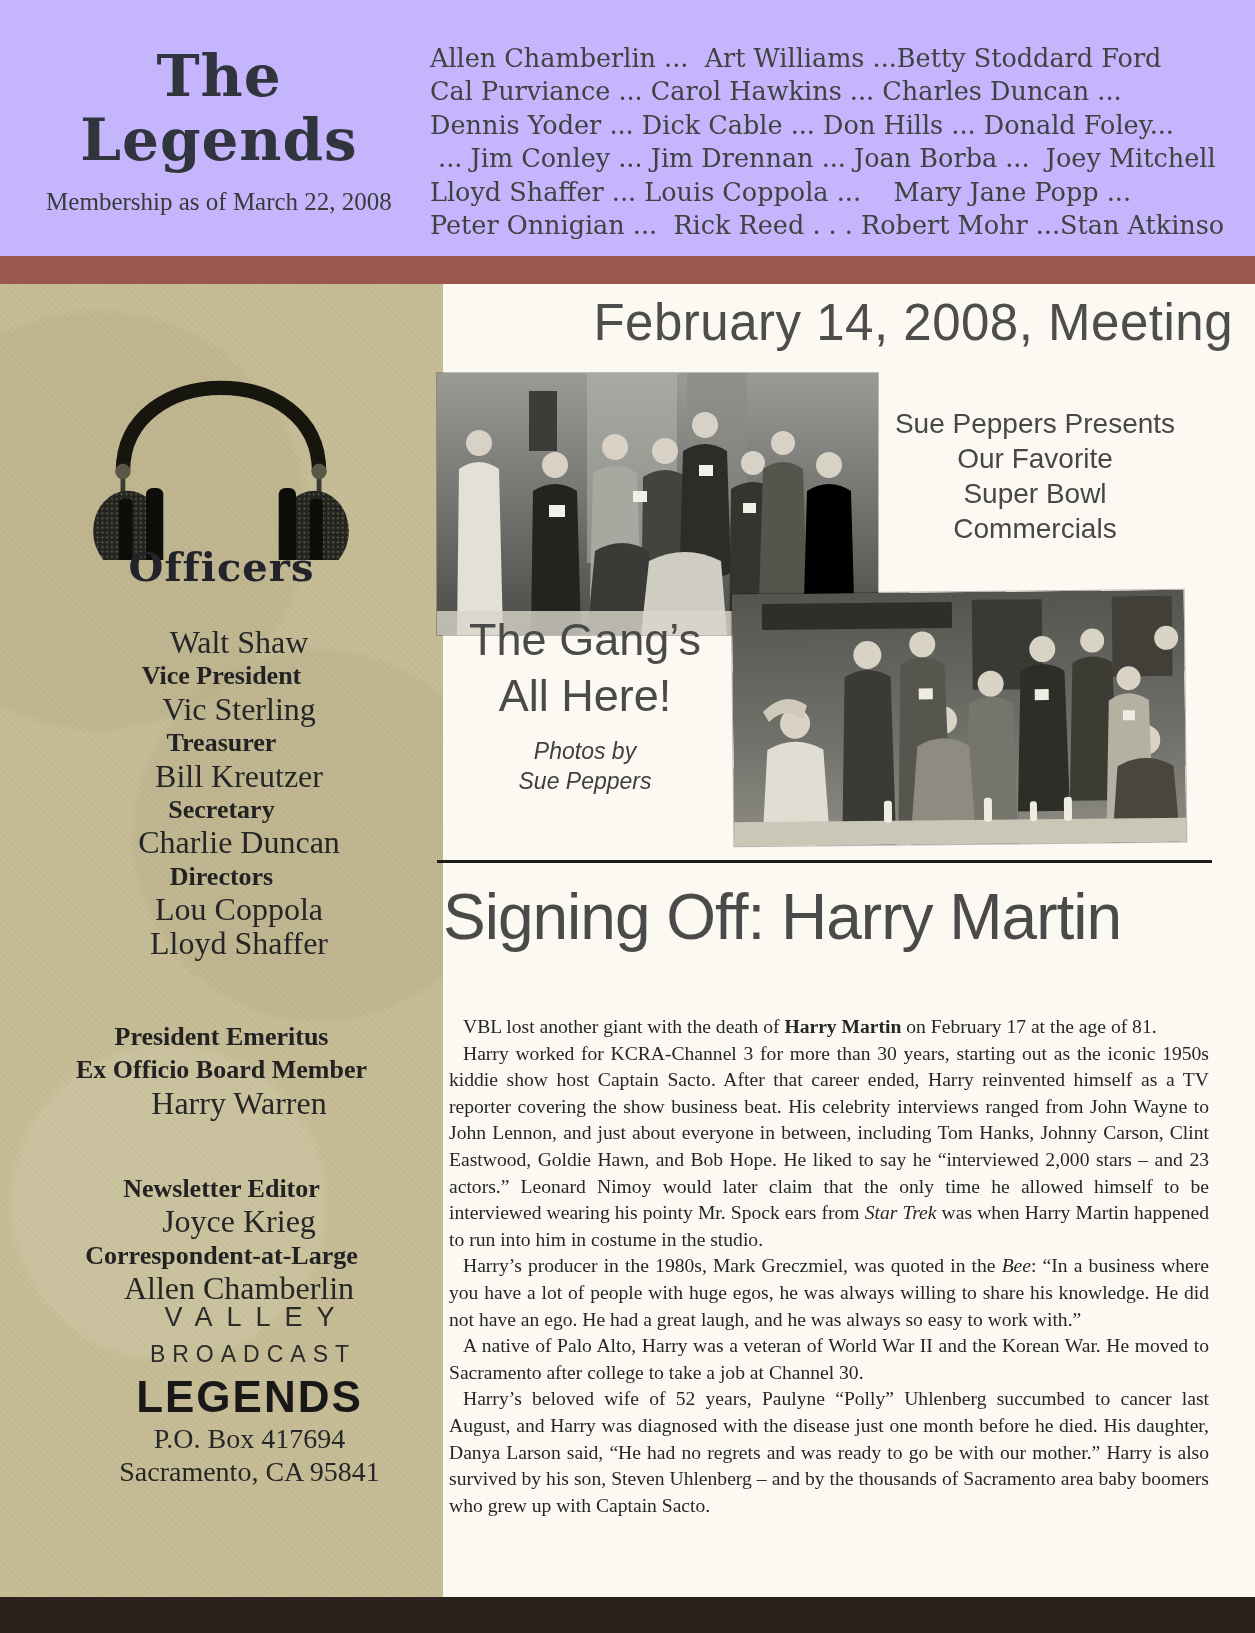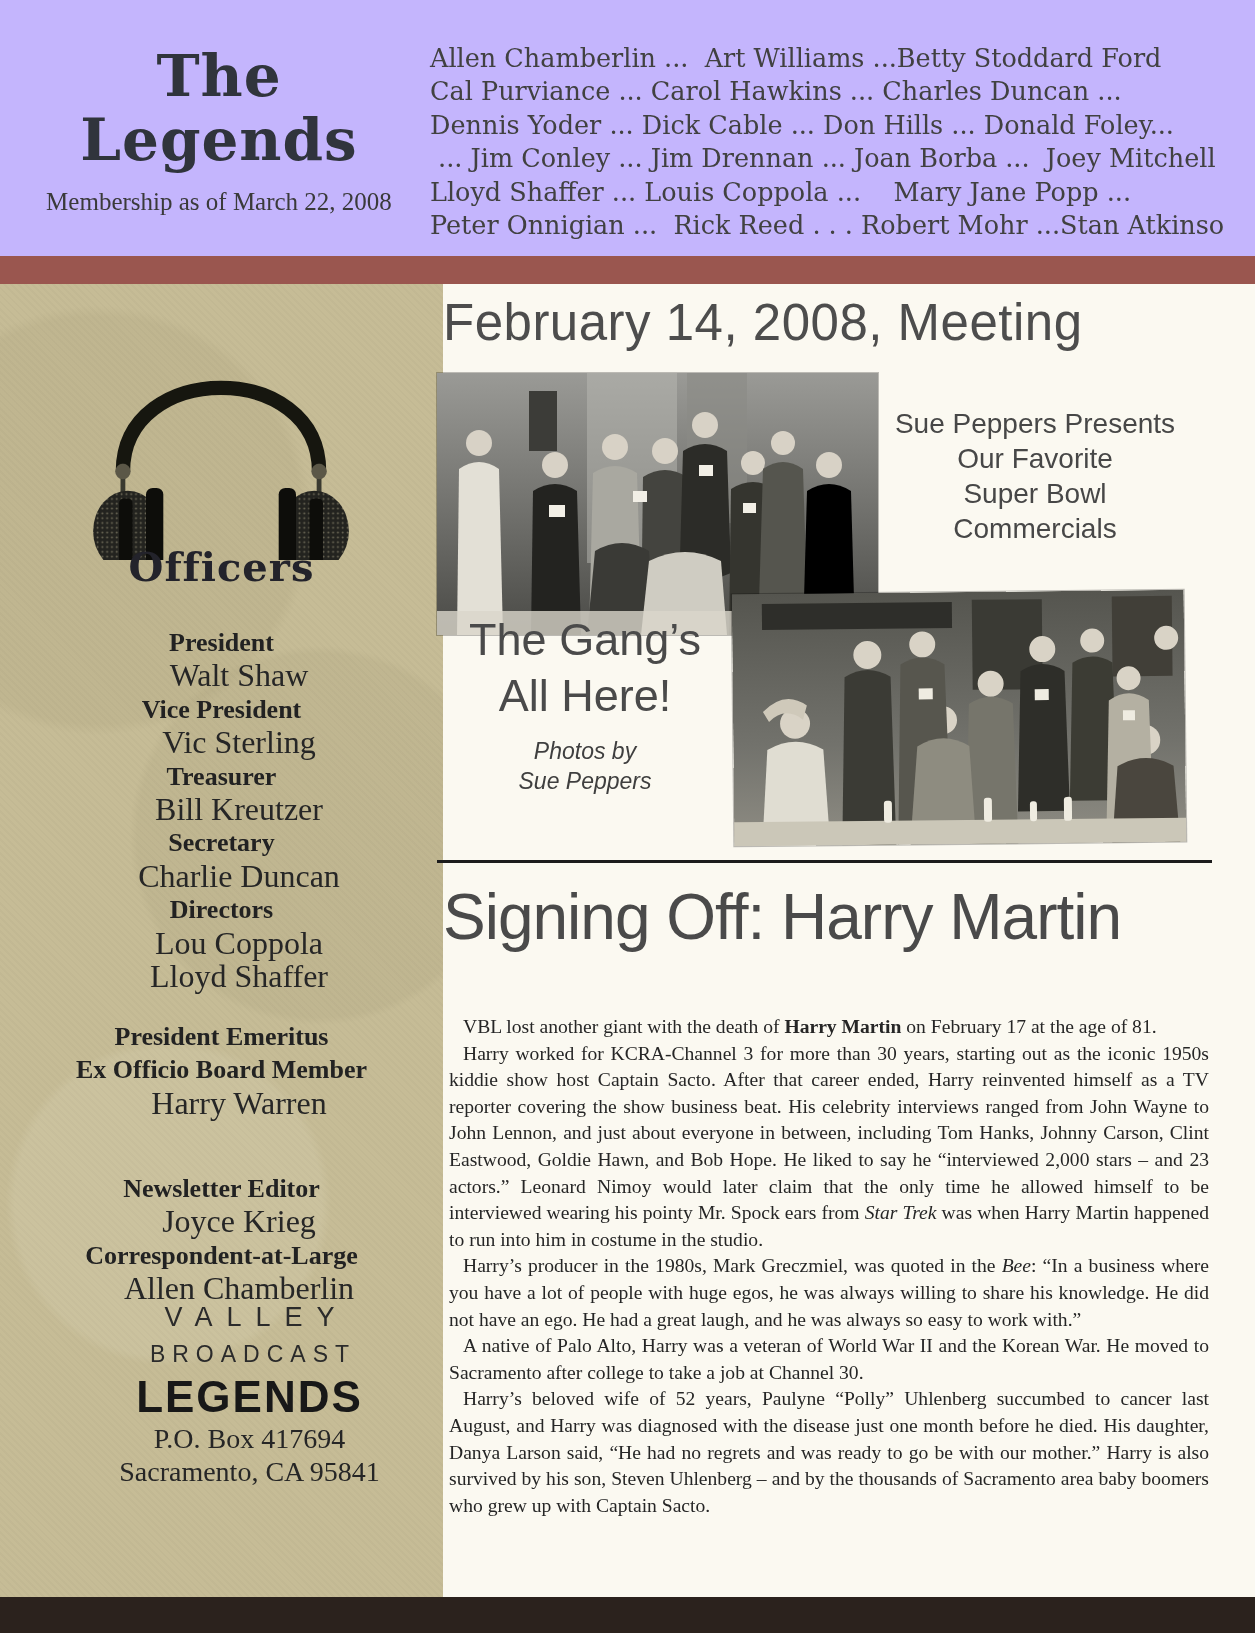--- a/index.html
+++ b/index.html
@@ -50,21 +50,21 @@
   .role{font-weight:700;font-size:26px;color:#222;}
   .pname{font-size:32px;padding-left:35px;}
   .vbl-logo{position:absolute;left:0;top:1018px;width:100%;color:#1d1d1d;padding-left:28px;}
   .vbl-valley{font-family:"Liberation Sans",sans-serif;font-size:27px;letter-spacing:14px;text-indent:14px;color:#2b2b2b;}
   .vbl-broadcast{font-family:"Liberation Sans",sans-serif;font-size:23px;letter-spacing:7px;text-indent:7px;margin-top:8px;color:#2b2b2b;}
   .vbl-legends{font-family:"Liberation Sans",sans-serif;font-weight:800;font-size:44px;letter-spacing:2px;margin-top:4px;transform:scaleY(1.02);color:#181818;}
   .vbl-addr{font-size:28px;line-height:33px;color:#262626;}
   
   .main-bg{position:absolute;left:443px;top:284px;width:812px;height:1313px;background:#fbf9f1;}
   .meeting-heading{
-    position:absolute;left:443px;top:293px;width:790px;text-align:left;
+    position:absolute;left:443px;top:293px;width:790px;text-align:right;
     font-family:"Liberation Sans",sans-serif;font-size:51px;color:#4d4d4d;letter-spacing:0.5px;
   }
   .photo{position:absolute;box-shadow:0 0 0 1px rgba(0,0,0,.25);}
   .photo-1{left:437px;top:373px;width:441px;height:262px;}
   .photo-2{left:733px;top:592px;width:452px;height:252px;transform:rotate(-.6deg);}
   .photo svg{display:block;width:100%;height:100%;}
   .presents-block{
     position:absolute;left:880px;top:406px;width:310px;text-align:center;
     font-family:"Liberation Sans",sans-serif;font-size:28px;line-height:35px;color:#474747;
   }
@@ -128,21 +128,20 @@
       <rect x="62" y="185" width="18" height="92" rx="7" fill="#0d0d0a"></rect>
       <rect x="34" y="196" width="14" height="70" rx="5" fill="#0d0d0a"></rect>
       <ellipse cx="237" cy="230" rx="36" ry="42" fill="url(#hp-dots)"></ellipse>
       <rect x="200" y="185" width="18" height="92" rx="7" fill="#0d0d0a"></rect>
       <rect x="232" y="196" width="14" height="70" rx="5" fill="#0d0d0a"></rect>
     </svg>
 
     <div class="officers-heading">Officers</div>
 
     <div class="officer-block ob-1">
-      <div class="role">President</div>
       <div class="pname">Walt Shaw</div>
       <div class="role">Vice President</div>
       <div class="pname">Vic Sterling</div>
       <div class="role">Treasurer</div>
       <div class="pname">Bill Kreutzer</div>
       <div class="role">Secretary</div>
       <div class="pname">Charlie Duncan</div>
       <div class="role">Directors</div>
       <div class="pname">Lou Coppola</div>
       <div class="pname">Lloyd Shaffer</div>

